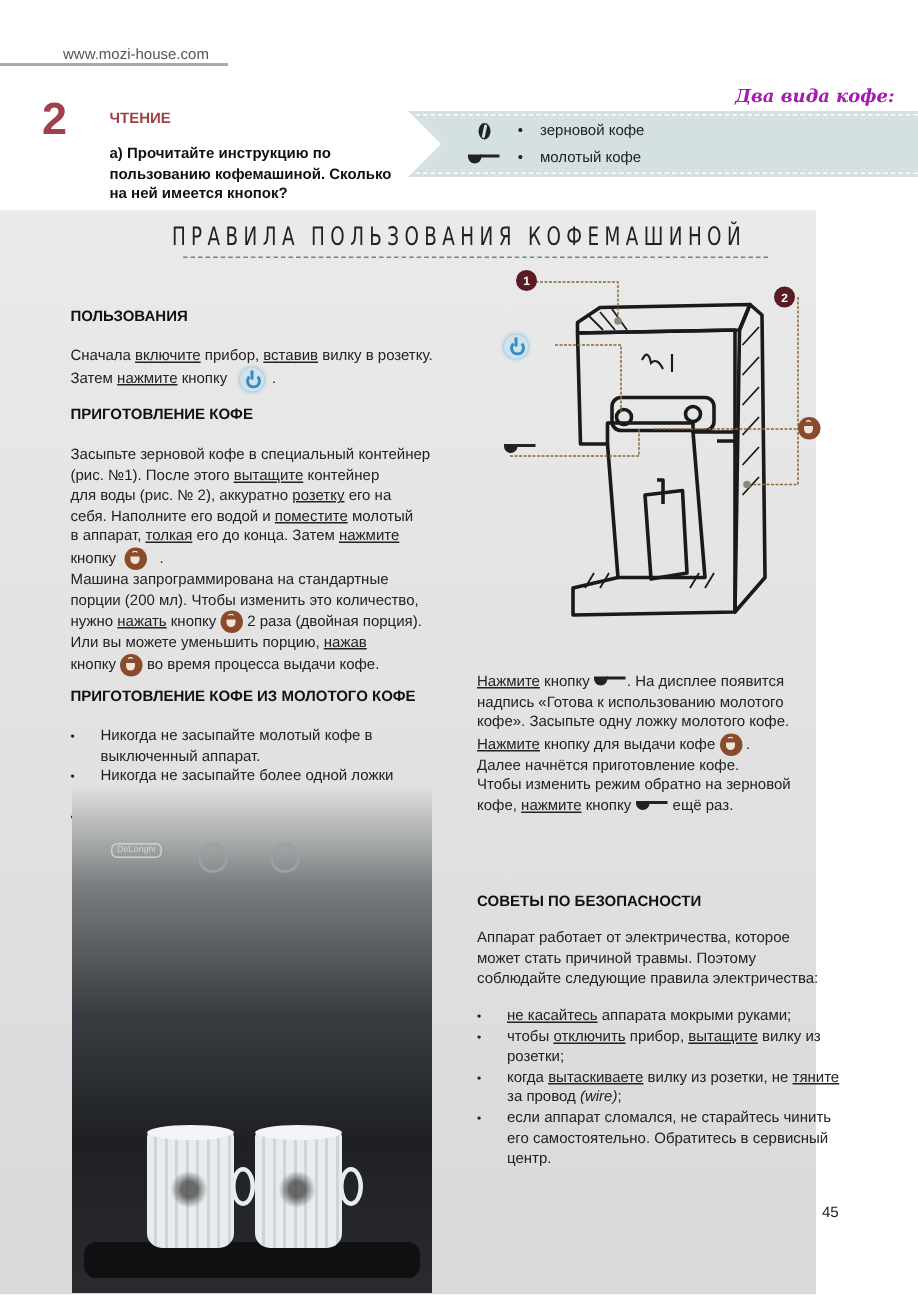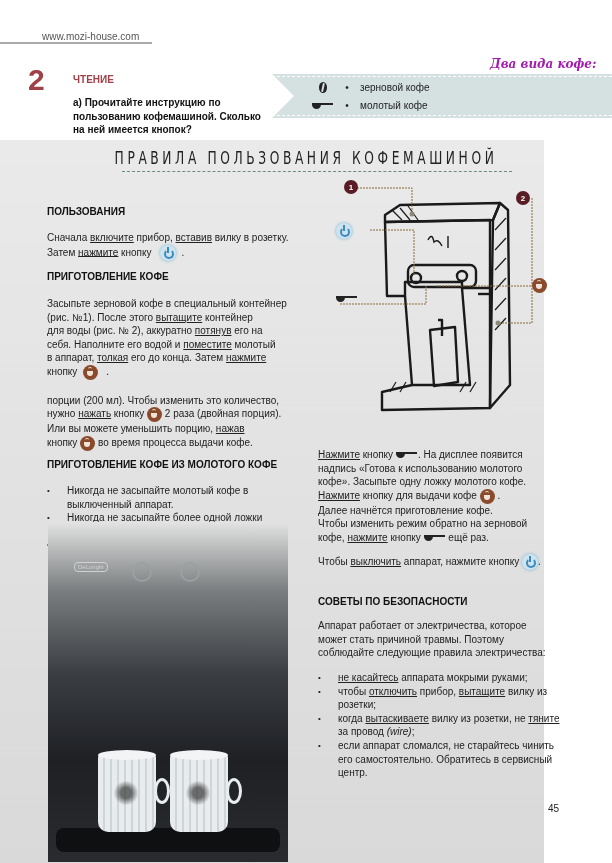--- a/index.html
+++ b/index.html
@@ -104,25 +104,25 @@
   <div class="p" style="left:47px;top:91px;width:270px;">
     <span>Сначала </span><span class="u">включите</span><span> прибор, </span><span class="u">вставив</span><span> вилку в розетку.</span><br>
     <span>Затем </span><span class="u">нажмите</span><span> кнопку</span>
     &nbsp;&nbsp;<span class="icon-power"></span>&nbsp;&nbsp;<span>.</span>
   </div>
 
   <div class="h" style="left:47px;top:131px;">ПРИГОТОВЛЕНИЕ КОФЕ</div>
   <div class="p" style="left:47px;top:157px;width:270px;">
     <span>Засыпьте зерновой кофе в специальный контейнер</span><br>
     <span>(рис. №1). После этого </span><span class="u">вытащите</span><span> контейнер</span><br>
-    <span>для воды (рис. № 2), аккуратно </span><span class="u">потянув</span><span> его на</span><br>
+    <span>для воды (рис. № 2), аккуратно </span><span class="u">розетку</span><span> его на</span><br>
     <span>себя. Наполните его водой и </span><span class="u">поместите</span><span> молотый</span><br>
     <span>в аппарат, </span><span class="u">толкая</span><span> его до конца. Затем </span><span class="u">нажмите</span><br>
     <span>кнопку</span>&nbsp;&nbsp;<span class="icon-cup"></span>&nbsp;&nbsp;&nbsp;<span>.</span><br>
-    <br>
+    <span>Машина запрограммирована на стандартные</span><br>
     <span>порции (200 мл). Чтобы изменить это количество,</span><br>
     <span>нужно </span><span class="u">нажать</span><span> кнопку</span> <span class="icon-cup"></span><span> 2 раза (двойная порция).</span><br>
     <span>Или вы можете уменьшить порцию, </span><span class="u">нажав</span><br>
     <span>кнопку</span> <span class="icon-cup"></span><span> во время процесса выдачи кофе.</span>
   </div>
 
   <div class="h" style="left:47px;top:319px;">ПРИГОТОВЛЕНИЕ КОФЕ ИЗ МОЛОТОГО КОФЕ</div>
   <ul class="bl" style="left:47px;top:344px;width:235px;">
     <li>Никогда не засыпайте молотый кофе в выключенный аппарат.</li>
     <li>Никогда не засыпайте более одной ложки молотого кофе.</li>
@@ -194,23 +194,20 @@
 
   <div class="p" style="left:318px;top:308px;width:270px;">
     <span class="u">Нажмите</span><span> кнопку</span> <span class="icon-scoop"></span><span>. На дисплее появится</span><br>
     <span>надпись «Готова к использованию молотого</span><br>
     <span>кофе». Засыпьте одну ложку молотого кофе.</span><br>
     <span class="u">Нажмите</span><span> кнопку для выдачи кофе</span> <span class="icon-cup"></span><span> .</span><br>
     <span>Далее начнётся приготовление кофе.</span><br>
     <span>Чтобы изменить режим обратно на зерновой</span><br>
     <span>кофе, </span><span class="u">нажмите</span><span> кнопку</span> <span class="icon-scoop"></span><span> ещё раз.</span>
   </div>
-  <div class="p" style="left:318px;top:414px;width:280px;">
-    <span>Чтобы </span><span class="u">выключить</span><span> аппарат, нажмите кнопку</span> <span class="icon-power"></span><span>.</span>
-  </div>
 
   <div class="h" style="left:318px;top:456px;">СОВЕТЫ ПО БЕЗОПАСНОСТИ</div>
   <div class="p" style="left:318px;top:479px;width:280px;">
     <span>Аппарат работает от электричества, которое</span><br>
     <span>может стать причиной травмы. Поэтому</span><br>
     <span>соблюдайте следующие правила электричества:</span>
   </div>
   <ul class="bl" style="left:318px;top:531px;width:250px;">
     <li><span class="u">не касайтесь</span><span> аппарата мокрыми руками;</span></li>
     <li><span>чтобы </span><span class="u">отключить</span><span> прибор, </span><span class="u">вытащите</span><span> вилку из розетки;</span></li>

